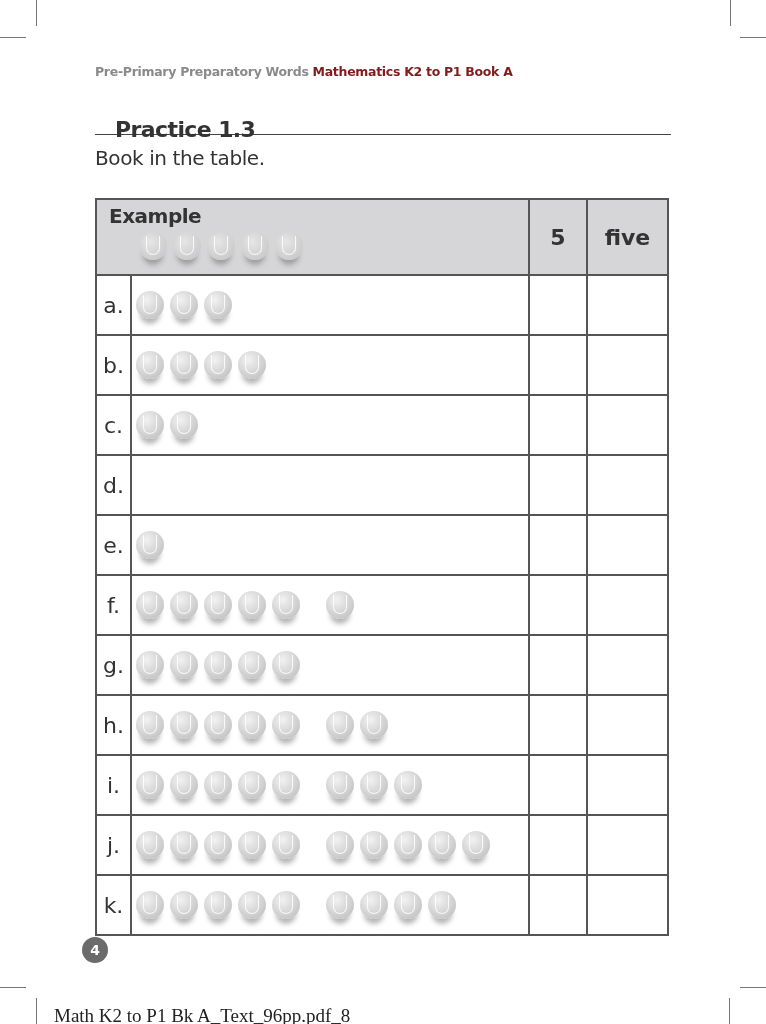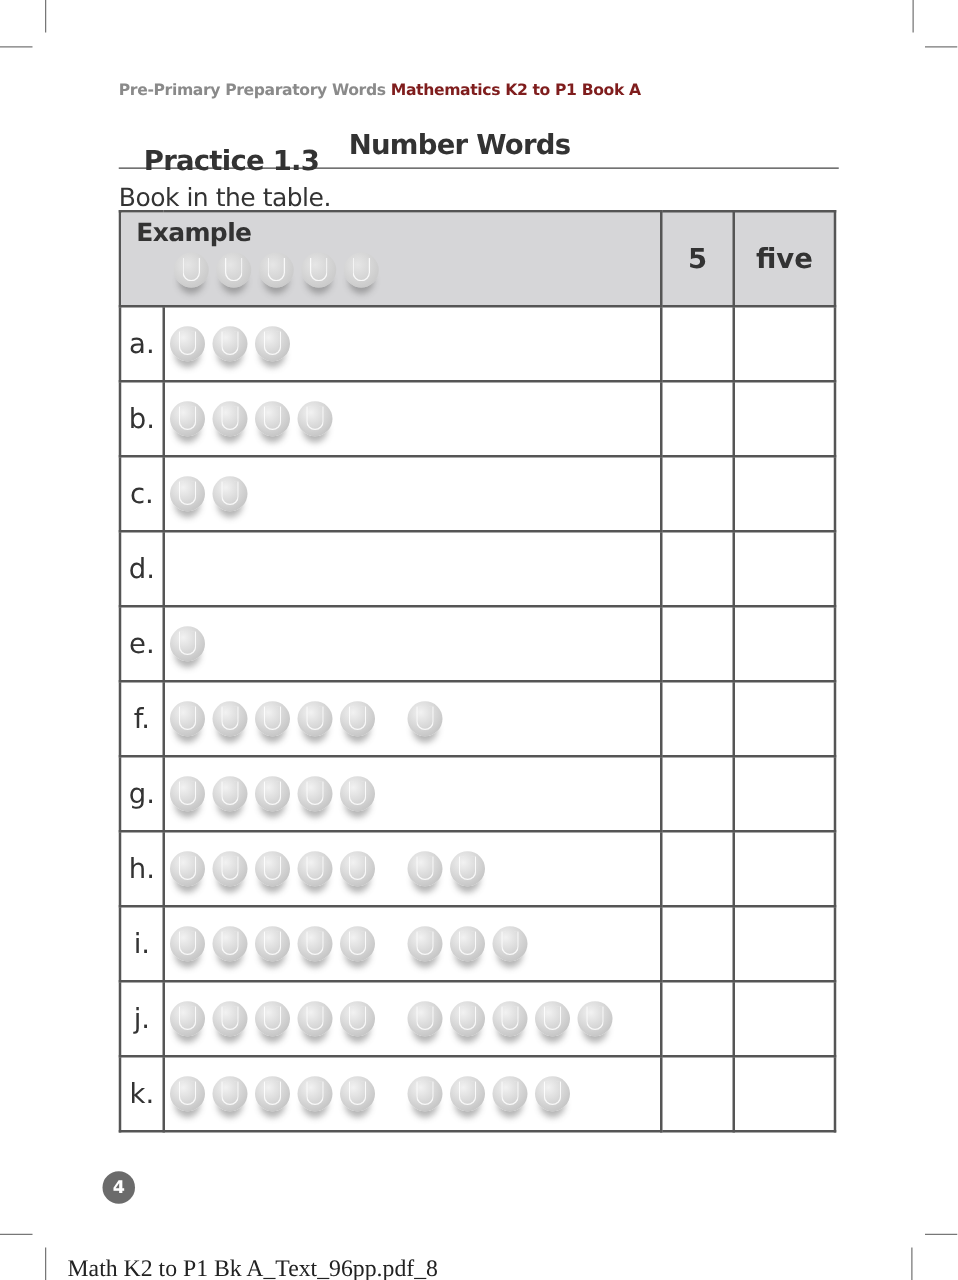--- a/index.html
+++ b/index.html
@@ -11,21 +11,21 @@
   .running-head { position: absolute; left: 95px; top: 64px; font-size: 12.5px; font-weight: bold; letter-spacing: -0.3px; }
   .running-head .series { color: #8a8a8a; }
   .running-head .book { color: #7f1d1d; }
 
   .title-row { position: absolute; left: 95px; top: 104px; width: 576px; height: 30px; border-bottom: 1.5px solid #444; }
   .title-row .num { position: absolute; left: 0; top: 13px; font-size: 22px; font-weight: bold; color: #333; letter-spacing: -0.6px; margin-left: 20px; }
   .title-row .name { position: absolute; left: 184px; top: 0; font-size: 22px; font-weight: bold; color: #333; letter-spacing: -0.6px; }
 
   .instruction { position: absolute; left: 95px; top: 146px; font-size: 20px; color: #333; letter-spacing: -0.4px; }
 
-  table.worksheet { position: absolute; left: 95px; top: 168px; width: 574px; border-collapse: collapse; }
+  table.worksheet { position: absolute; left: 95px; top: 198px; width: 574px; border-collapse: collapse; }
   table.worksheet td { border: 2px solid #555; padding: 0; }
   tr.example-row td { background: #d6d6d8; height: 74px; }
   tr.item-row td { height: 58px; }
   td.picture-cell { width: 396px; position: relative; }
   td.label-cell { width: 33px; text-align: center; font-size: 22px; color: #333; }
   td.numeral-cell { width: 56px; text-align: center; }
   td.word-cell { text-align: center; }
 
   .ex-heading { position: absolute; left: 12px; top: 4px; font-size: 20px; font-weight: bold; color: #333; letter-spacing: -0.5px; }
   .ex-balls { position: absolute; left: 42px; top: 32px; display: flex; }
@@ -56,21 +56,20 @@
 <div class="crop" style="left:740px;top:987px;width:26px;height:1px;"></div>
 <div class="crop" style="left:729px;top:998px;width:1px;height:26px;"></div>
 
 <div class="running-head">
   <span class="series">Pre-Primary Preparatory Words</span>
   <span class="book">Mathematics K2 to P1 Book A</span>
 </div>
 
 <div class="title-row">
   <span class="num">Practice 1.3</span>
-  <span class="name">Number Words</span>
 </div>
 
 <div class="instruction">Book in the table.</div>
 
 <table class="worksheet">
   <tbody id="tbody">
     <tr class="example-row">
       <td class="picture-cell" colspan="2">
         <span class="ex-heading">Example</span>
         <div class="ex-balls" id="ex-balls">

